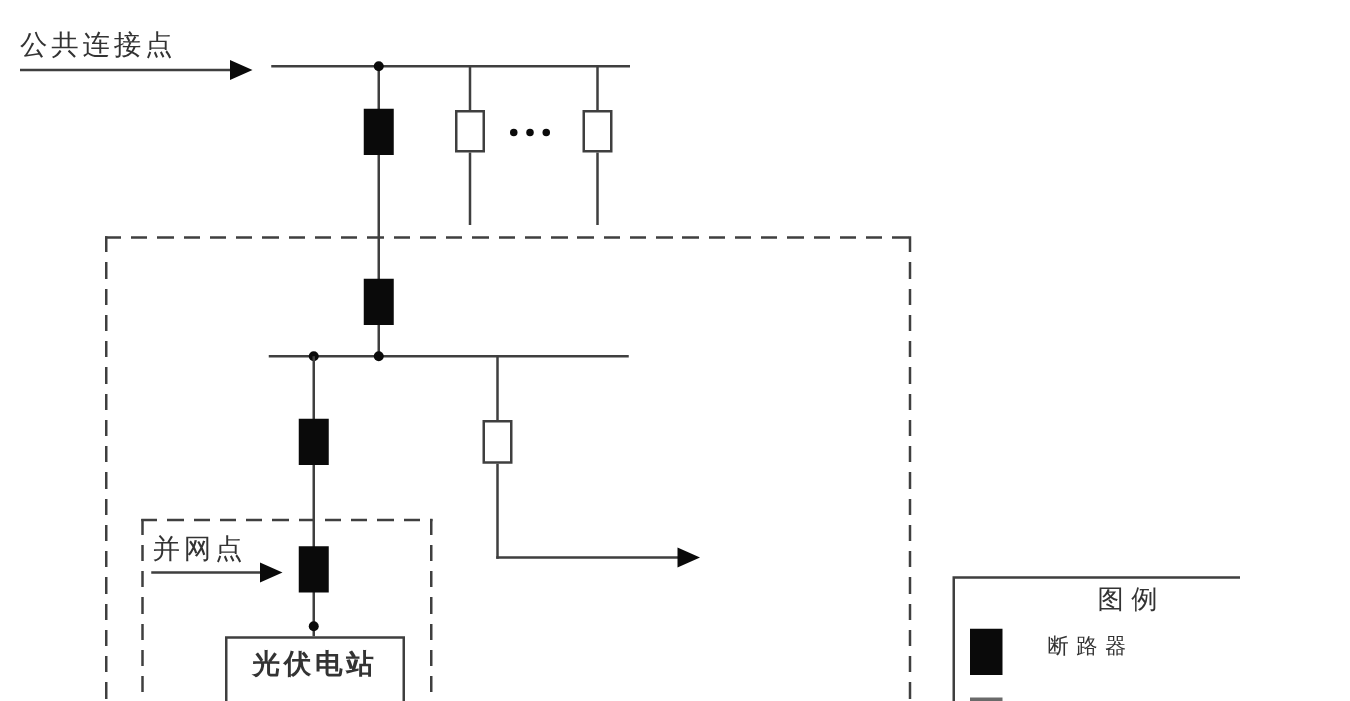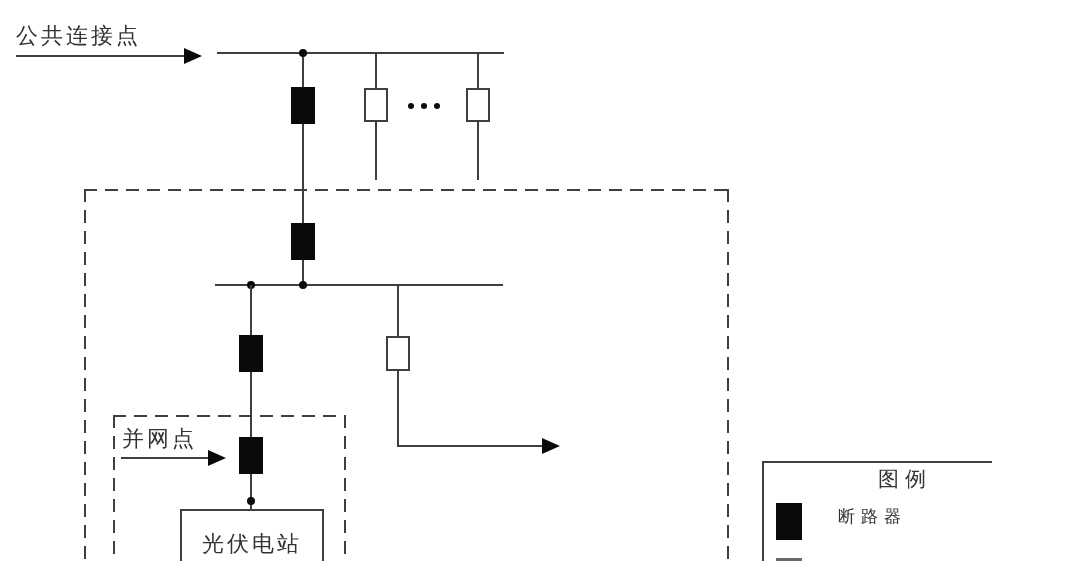--- a/index.html
+++ b/index.html
@@ -77,21 +77,21 @@
   <div class="vdash" style="left:344px;top:415px;height:146px;"></div>
 
   <div class="lbl" style="left:122px;top:426px;">并网点</div>
   <div class="hline" style="left:121px;top:457px;width:89px;"></div>
   <div class="arrow-right" style="left:208px;top:450px;"></div>
 
   <div class="breaker" style="left:239px;top:437px;"></div>
   <div class="dot" style="left:247px;top:497px;"></div>
 
   <div class="solidbox" style="left:180px;top:509px;width:144px;height:60px;text-align:center;">
-    <div class="lbl" style="position:static;margin-top:20px;">光伏电站</div>
+    <div class="lbl" style="position:static;margin-top:7px;font-weight:bold;">光伏电站</div>
   </div>
 
   <div class="solidbox" style="left:762px;top:461px;width:299px;height:108px;"></div>
   <div class="lbl" style="left:838px;top:466px;font-size:21px;letter-spacing:6px;margin-left:40px;">图例</div>
   <div style="position:absolute;left:776px;top:503px;width:26px;height:37px;background:var(--breaker);"></div>
   <div class="lbl" style="left:838px;top:504px;font-size:17px;letter-spacing:6px;">断路器</div>
 
   <div style="position:absolute;left:776px;top:558px;width:26px;height:3px;background:#6a6a6a;"></div>
 
 </div>

